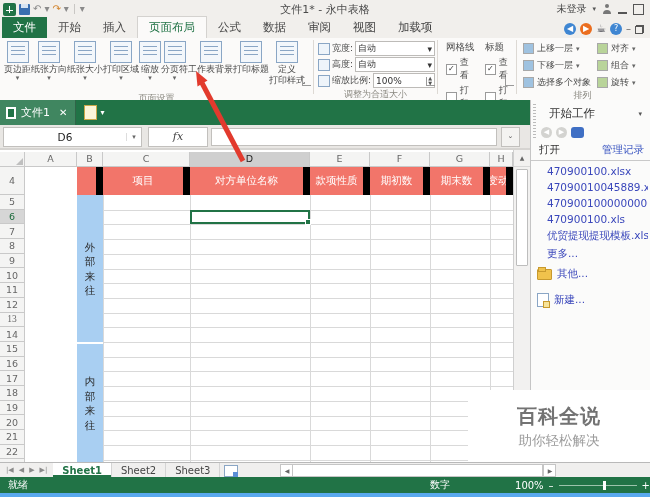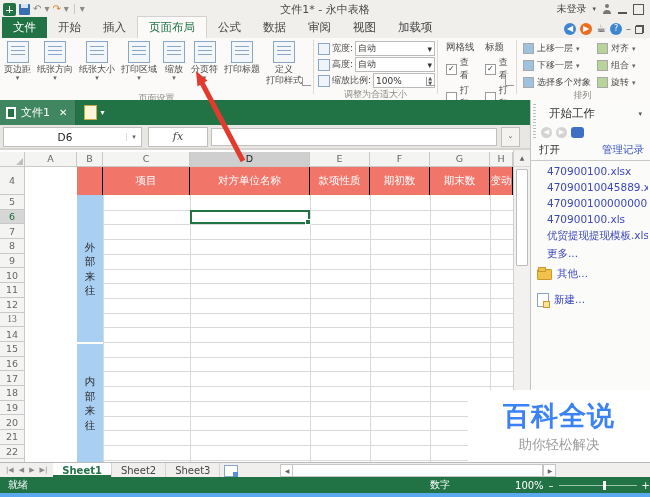--- a/index.html
+++ b/index.html
@@ -108,21 +108,21 @@
           background:#f4f4f3;font-size:9.5px;color:#666;text-align:center;line-height:14px;}
   .chcell.corner{position:relative;background:#f4f4f3;}
   .chcell.corner:after{content:"";position:absolute;right:1px;bottom:1px;border-left:7px solid transparent;
           border-bottom:7px solid #bfbfbf;}
   .chcell.sel{background:#cfcfcf;color:#222;}
   .rowheaders{position:absolute;left:0;top:17px;width:25px;}
   .rhcell{box-sizing:border-box;width:25px;border-right:1px solid #c9c9c9;border-bottom:1px solid #c9c9c9;
           background:#f4f4f3;font-size:9.5px;color:#666;display:flex;align-items:center;justify-content:center;}
   .rhcell.sel{background:#d6d6d6;color:#1c6b3c;}
   .redrow{position:absolute;left:77px;top:17px;height:28px;display:flex;}
-  .redcell{box-sizing:border-box;height:28px;background:#f2756a;border-right:1px solid #000000;
+  .redcell{box-sizing:border-box;height:28px;background:#f2756a;border-right:7px solid #000000;
            color:#fff;font-size:10.5px;display:flex;align-items:center;justify-content:center;
            white-space:nowrap;overflow:hidden;}
   .hline{position:absolute;left:103px;width:410px;height:1px;background:#d9d9d9;}
   .vline{position:absolute;top:45px;bottom:0;width:1px;background:#d9d9d9;}
   .bmerge{position:absolute;left:77px;width:26px;background:#a9cff2;display:flex;flex-direction:column;
           align-items:center;justify-content:center;color:#2a2a2a;font-size:10.5px;line-height:14.5px;}
   .bmerge.first{border-bottom:2px solid #fff;}
   .activecell{position:absolute;border:2px solid #217346;background:transparent;box-sizing:border-box;}
   .activecell:after{content:"";position:absolute;right:-3px;bottom:-3px;width:4px;height:4px;background:#217346;border:1px solid #fff;}
   
@@ -148,21 +148,21 @@
   .pane-files{padding:4px 2px 0 16px;display:flex;flex-direction:column;gap:4px;}
   .pfile{color:#3a47bb;font-size:10.5px;white-space:nowrap;overflow:hidden;}
   .pane-row{display:flex;align-items:center;gap:5px;padding:6px 0 0 6px;color:#3a47bb;font-size:10.5px;}
   .foldericon{width:13px;height:9px;background:#f0c24c;border:1px solid #c89a2e;border-radius:1px;position:relative;}
   .foldericon:before{content:"";position:absolute;left:0;top:-3px;width:6px;height:3px;background:#f0c24c;border:1px solid #c89a2e;}
   .newicon{width:10px;height:12px;background:#fff;border:1px solid #8aa6c5;position:relative;}
   .newicon:before{content:"";position:absolute;right:-2px;bottom:-2px;width:5px;height:5px;background:#f7e49a;border:1px solid #c89a2e;}
   
   .wmark{position:absolute;left:468px;top:390px;width:182px;height:72px;background:#fff;z-index:30;
          display:flex;flex-direction:column;align-items:center;justify-content:center;gap:2px;}
-  .wm-title{color:#3b82f6;font-size:27px;font-weight:bold;letter-spacing:1px;white-space:nowrap;}
+  .wm-title{color:#737373;font-size:20px;font-weight:bold;letter-spacing:1px;white-space:nowrap;}
   .wm-sub{color:#9b9b9b;font-size:13.5px;white-space:nowrap;}
   
   .sheetbar{position:absolute;left:0;top:462px;width:650px;height:15px;background:#f0efee;
             border-top:1px solid #b9b9b9;display:flex;align-items:stretch;box-sizing:border-box;}
   .snav{display:flex;align-items:center;gap:5px;padding:0 6px;color:#8a8a8a;font-size:7px;}
   .stab{padding:0 9px;font-size:10px;color:#444;display:flex;align-items:center;border-right:1px solid #d4d4d4;}
   .stab.active{background:#fff;color:#217346;font-weight:bold;box-shadow:inset 0 -2px 0 #217346;}
   .addsheet{width:12px;height:10px;margin:2px 4px;background:#fff;border:1px solid #8aa6c5;position:relative;}
   .addsheet:before{content:"";position:absolute;right:-1px;bottom:-1px;width:5px;height:5px;background:#5b8ed6;}
   .hscroll{display:flex;align-items:center;margin-left:38px;}
@@ -255,20 +255,25 @@
             </div>
             <div class="bigbtn">
               <div class="bigicon"></div>
               <div class="blabel">缩放</div>
               <div class="barrow">▾</div>
             </div>
             <div class="bigbtn">
               <div class="bigicon"></div>
               <div class="blabel">分页符</div>
               <div class="barrow">▾</div>
+            </div>
+            <div class="bigbtn">
+              <div class="bigicon"></div>
+              <div class="blabel">工作表背景</div>
+              <div class="barrow"></div>
             </div>
             <div class="bigbtn">
               <div class="bigicon"></div>
               <div class="blabel">打印标题</div>
               <div class="barrow"></div>
             </div>
             <div class="bigbtn">
               <div class="bigicon"></div>
               <div class="blabel">定义</div>
               <div class="blabel">打印样式</div>

